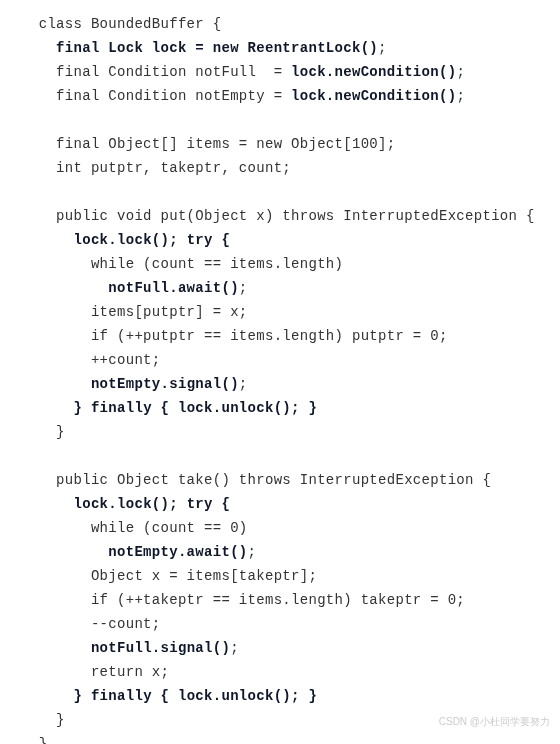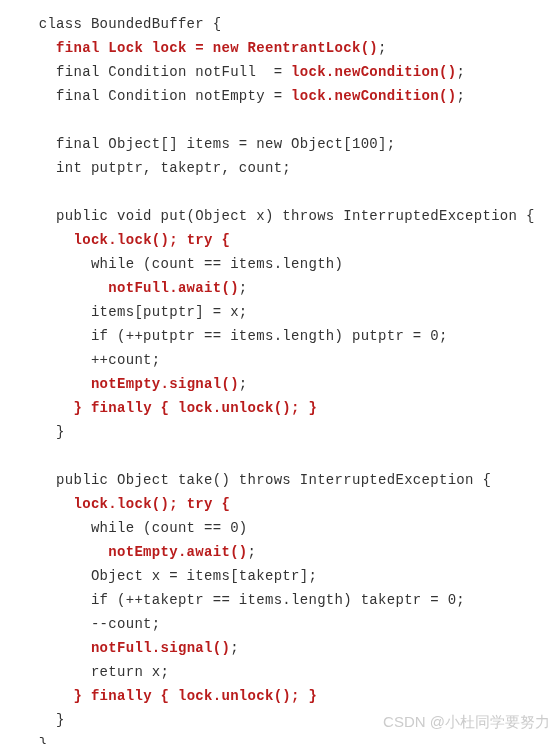--- a/index.html
+++ b/index.html
@@ -18,27 +18,27 @@
       padding: 12px 0 0 30px;
       position: relative;
       letter-spacing: 0.3px;
     }
     pre {
       font-family: inherit;
       white-space: pre;
     }
     .bold {
       font-weight: bold;
-      color: #b91c1c;
+      color: #0f172a;
     }
     .watermark {
       position: absolute;
       bottom: 10px;
       right: 10px;
-      font-size: 15px;
+      font-size: 10px;
       color: #cccccc;
       font-family: Arial, sans-serif;
       letter-spacing: 0;
       margin-left: 48px;
     }
   </style>
 </head>
 <body>
 
 <pre id="code"><div><span> class BoundedBuffer {</span></div><div><span>   </span><span class="bold">final Lock lock = new ReentrantLock()</span><span>;</span></div><div><span>   final Condition notFull  = </span><span class="bold">lock.newCondition()</span><span>;</span></div><div><span>   final Condition notEmpty = </span><span class="bold">lock.newCondition()</span><span>;</span></div><div>&nbsp;</div><div><span>   final Object[] items = new Object[100];</span></div><div><span>   int putptr, takeptr, count;</span></div><div>&nbsp;</div><div><span>   public void put(Object x) throws InterruptedException {</span></div><div><span>     </span><span class="bold">lock.lock();</span><span> </span><span class="bold">try {</span></div><div><span>       while (count == items.length)</span></div><div><span>         </span><span class="bold">notFull.await()</span><span>;</span></div><div><span>       items[putptr] = x;</span></div><div><span>       if (++putptr == items.length) putptr = 0;</span></div><div><span>       ++count;</span></div><div><span>       </span><span class="bold">notEmpty.signal()</span><span>;</span></div><div><span>     </span><span class="bold">} finally { lock.unlock(); }</span></div><div><span>   }</span></div><div>&nbsp;</div><div><span>   public Object take() throws InterruptedException {</span></div><div><span>     </span><span class="bold">lock.lock();</span><span> </span><span class="bold">try {</span></div><div><span>       while (count == 0)</span></div><div><span>         </span><span class="bold">notEmpty.await()</span><span>;</span></div><div><span>       Object x = items[takeptr];</span></div><div><span>       if (++takeptr == items.length) takeptr = 0;</span></div><div><span>       --count;</span></div><div><span>       </span><span class="bold">notFull.signal()</span><span>;</span></div><div><span>       return x;</span></div><div><span>     </span><span class="bold">} finally { lock.unlock(); }</span></div><div><span>   }</span></div><div><span> }</span></div></pre>

